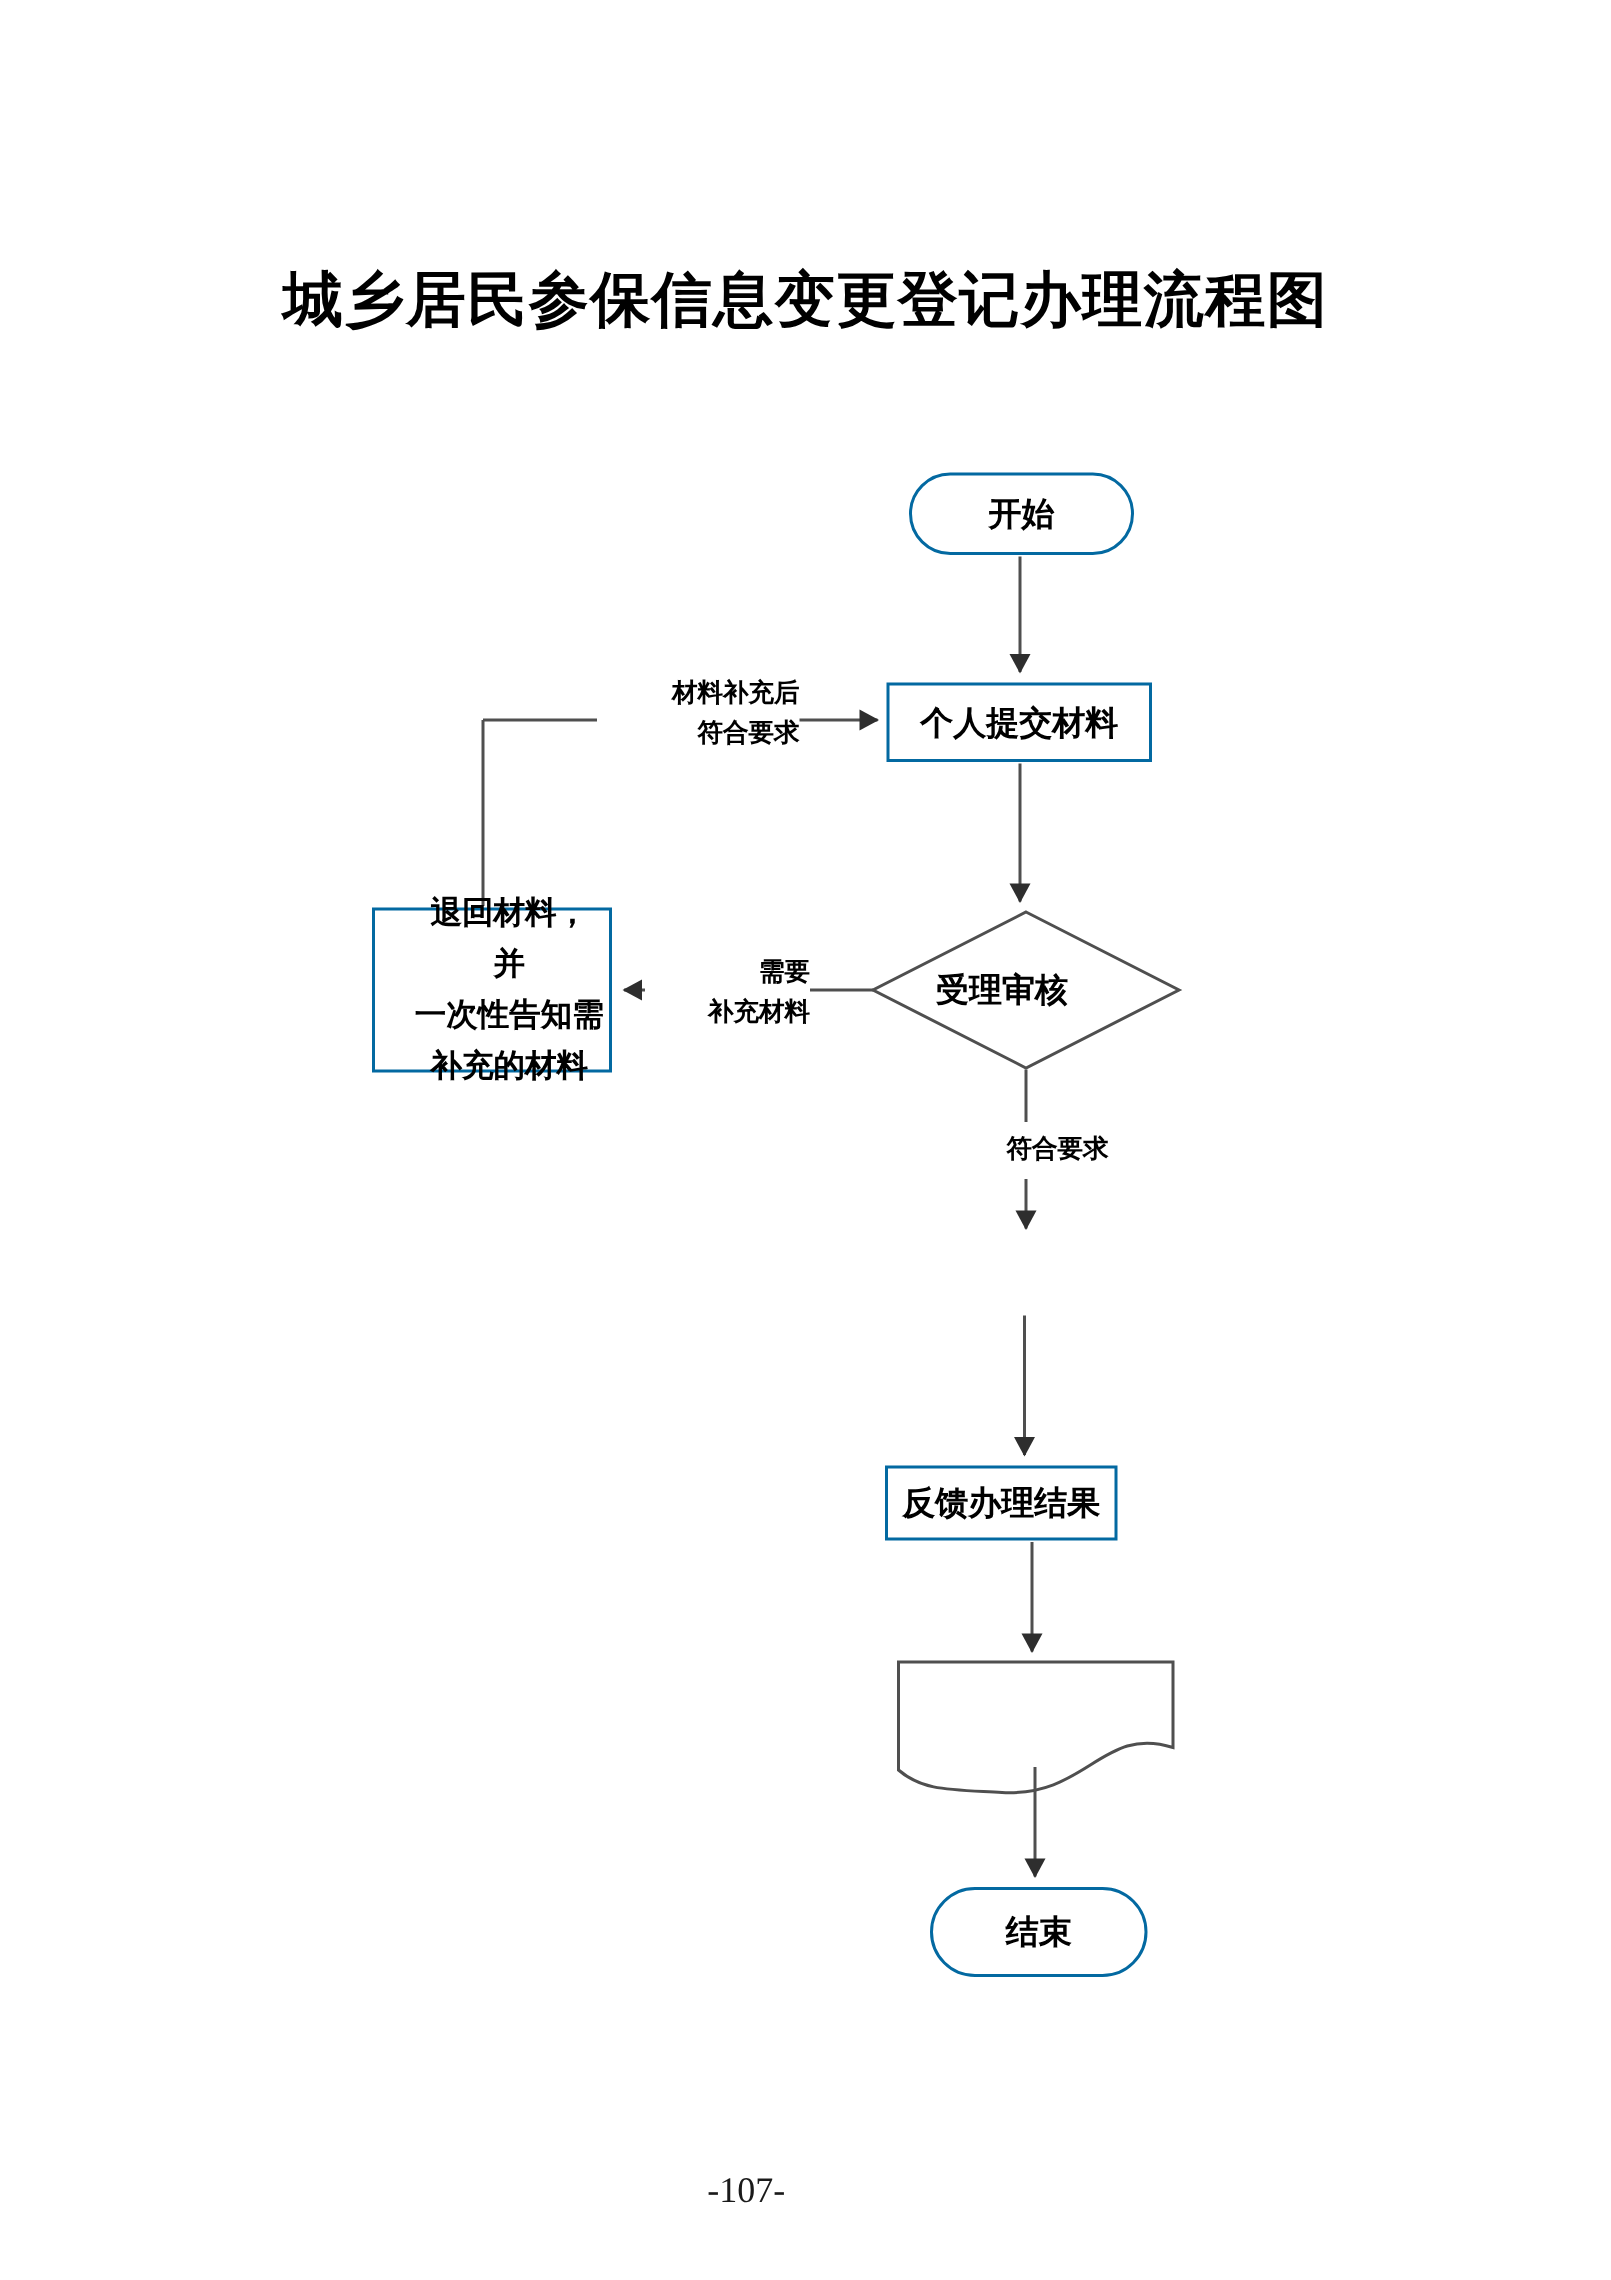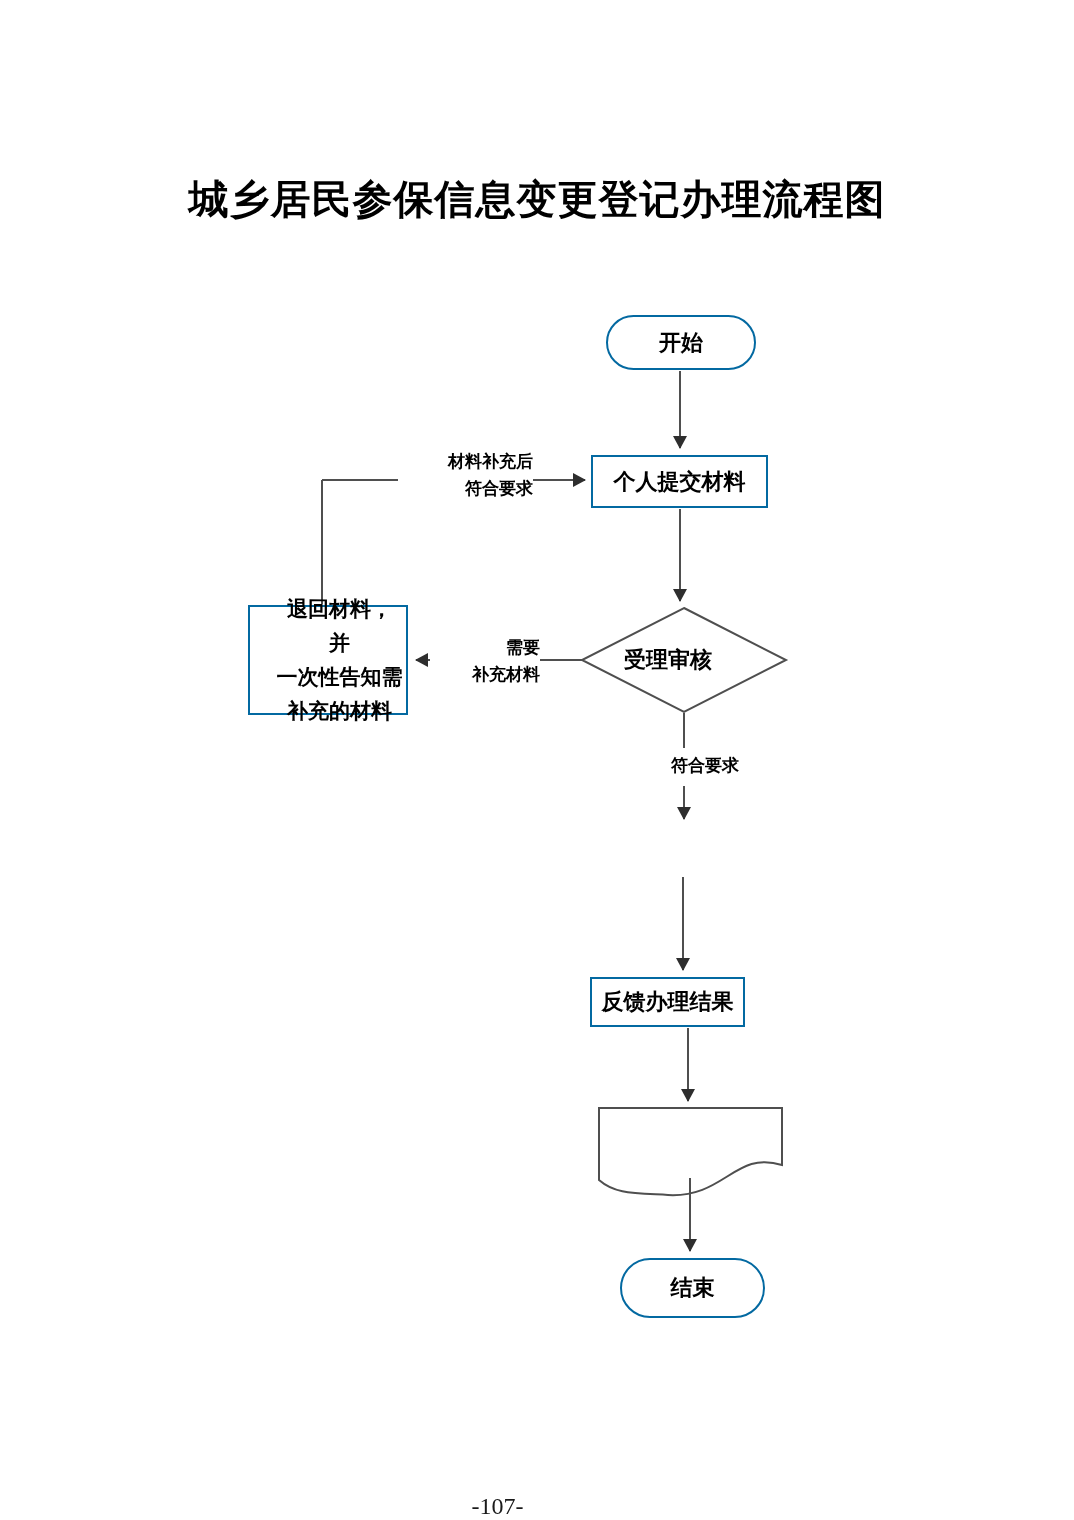--- a/index.html
+++ b/index.html
@@ -61,21 +61,20 @@
     background:#ffffff;
   }
   .multiline{ white-space:pre-wrap; line-height:34px; font-size:21px;padding-left:23px; }
   .page-number{
     position:absolute;
     left:0; top:1448px; width:995px;
     text-align:center;
     font-family:"Liberation Serif", serif;
     font-size:24px;
     color:#1a1a1a;
-    margin-top:45px;
   }
 </style>
 </head>
 <body>
 
 <div class="page">
 
   <div class="title">城乡居民参保信息变更登记办理流程图</div>
 
   <svg class="connectors" width="1074" height="1520" viewBox="0 0 1074 1520">

